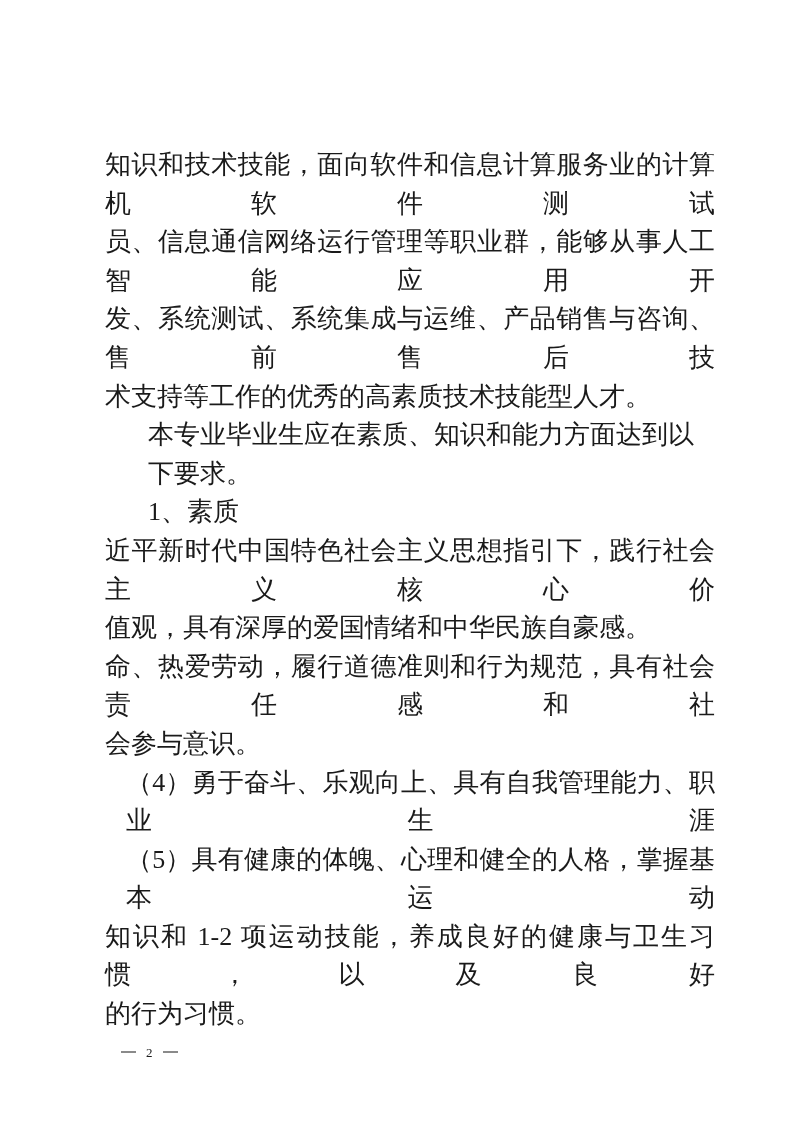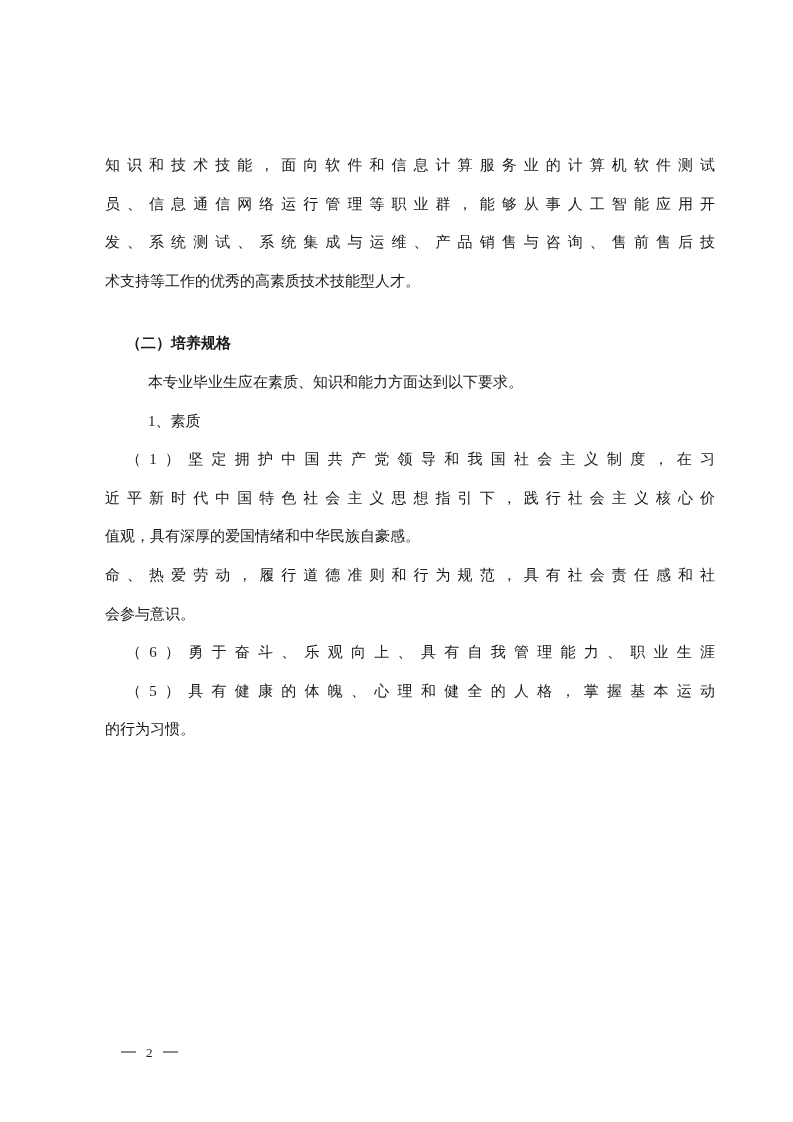--- a/index.html
+++ b/index.html
@@ -16,21 +16,21 @@
     font-family: "Liberation Serif", "DejaVu Serif", serif;
     color: #1a1a1a;
   }
   .content {
     position: absolute;
     left: 105px;
     top: 146px;
     width: 610px;
   }
   .line {
-    font-size: 15px;
+    font-size: 26px;
     line-height: 38.6px;
     text-align: justify;
     text-align-last: justify;
     letter-spacing: 0;
     white-space: normal;
   }
   .last {
     text-align: left;
     text-align-last: left;
   }
@@ -66,37 +66,36 @@
 <body>
 
 <div class="page">
   <div class="content">
 
     <div class="line">知识和技术技能，面向软件和信息计算服务业的计算机软件测试</div>
     <div class="line">员、信息通信网络运行管理等职业群，能够从事人工智能应用开</div>
     <div class="line">发、系统测试、系统集成与运维、产品销售与咨询、售前售后技</div>
     <div class="line last">术支持等工作的优秀的高素质技术技能型人才。</div>
 
-    <div class="line last i1 heading">（二）培养规格</div>
 
     <div class="line last i2">本专业毕业生应在素质、知识和能力方面达到以下要求。</div>
 
     <div class="line last i2">1、素质</div>
 
-    <div class="line i1">（1）坚定拥护中国共产党领导和我国社会主义制度，在习</div>
     <div class="line">近平新时代中国特色社会主义思想指引下，践行社会主义核心价</div>
     <div class="line last">值观，具有深厚的爱国情绪和中华民族自豪感。</div>
 
     <div class="line">命、热爱劳动，履行道德准则和行为规范，具有社会责任感和社</div>
     <div class="line last">会参与意识。</div>
 
 
-    <div class="line i1">（6）勇于奋斗、乐观向上、具有自我管理能力、职业生涯</div>
+    <div class="line i1">（4）勇于奋斗、乐观向上、具有自我管理能力、职业生涯</div>
 
     <div class="line i1">（5）具有健康的体魄、心理和健全的人格，掌握基本运动</div>
+    <div class="line">知识和 1-2 项运动技能，养成良好的健康与卫生习惯，以及良好</div>
     <div class="line last">的行为习惯。</div>
 
   </div>
 
   <div class="footer">
     <span class="dash"></span>
     <span class="pagenum">2</span>
     <span class="dash"></span>
   </div>
 </div>

